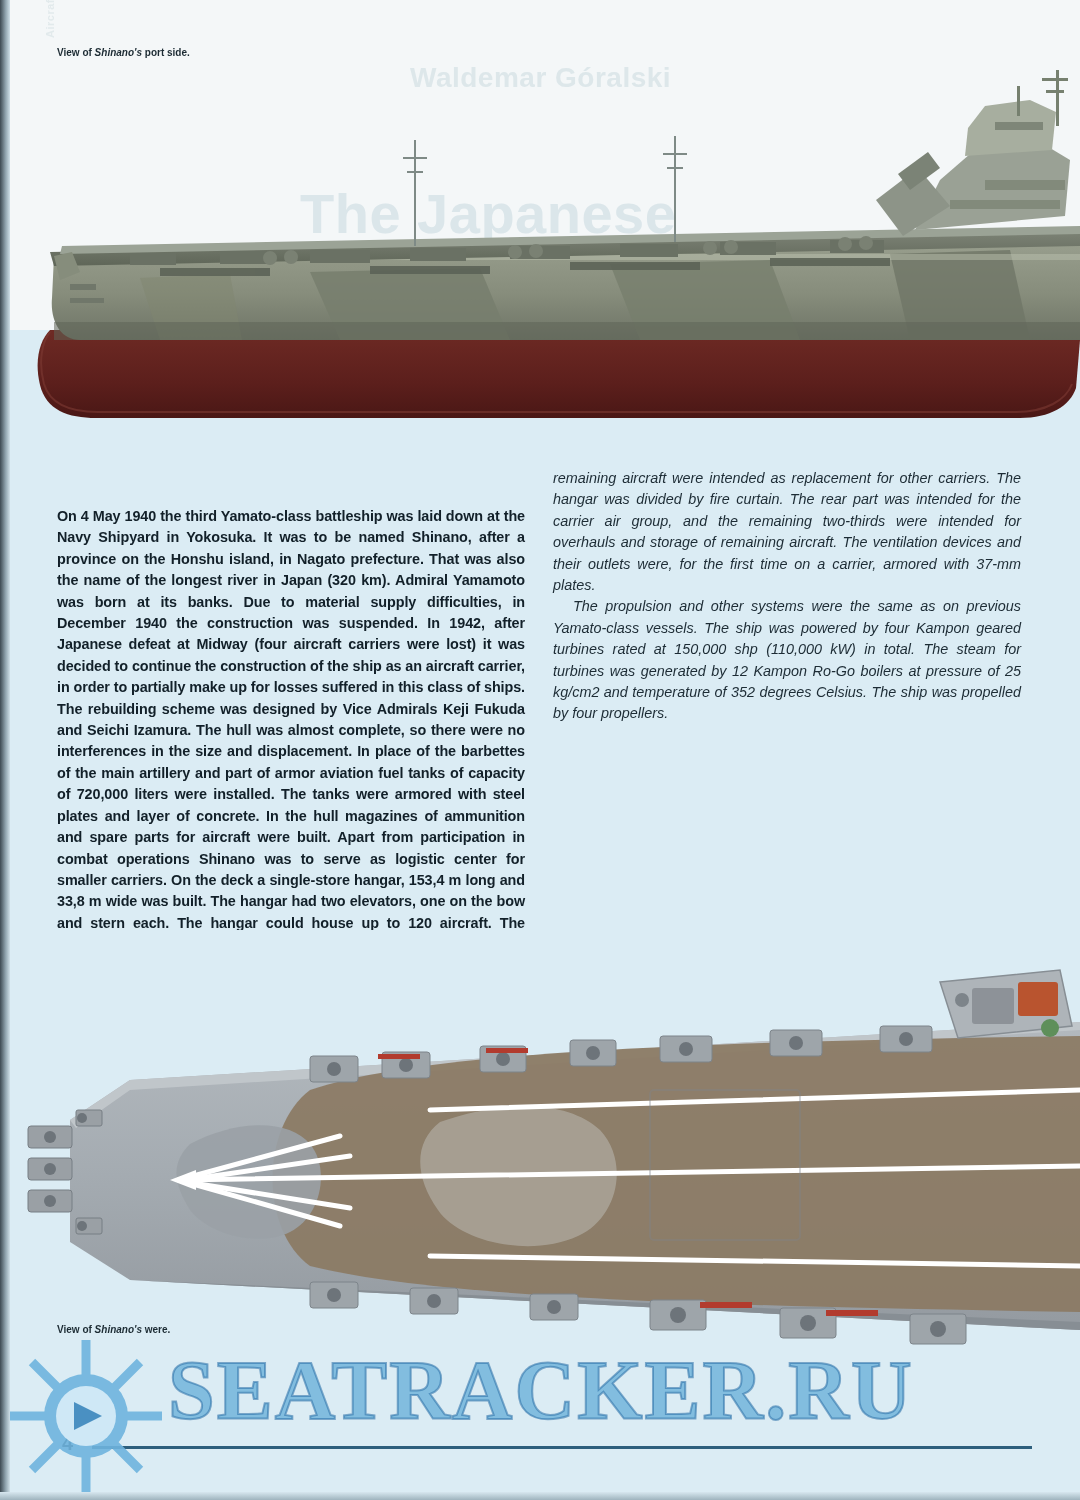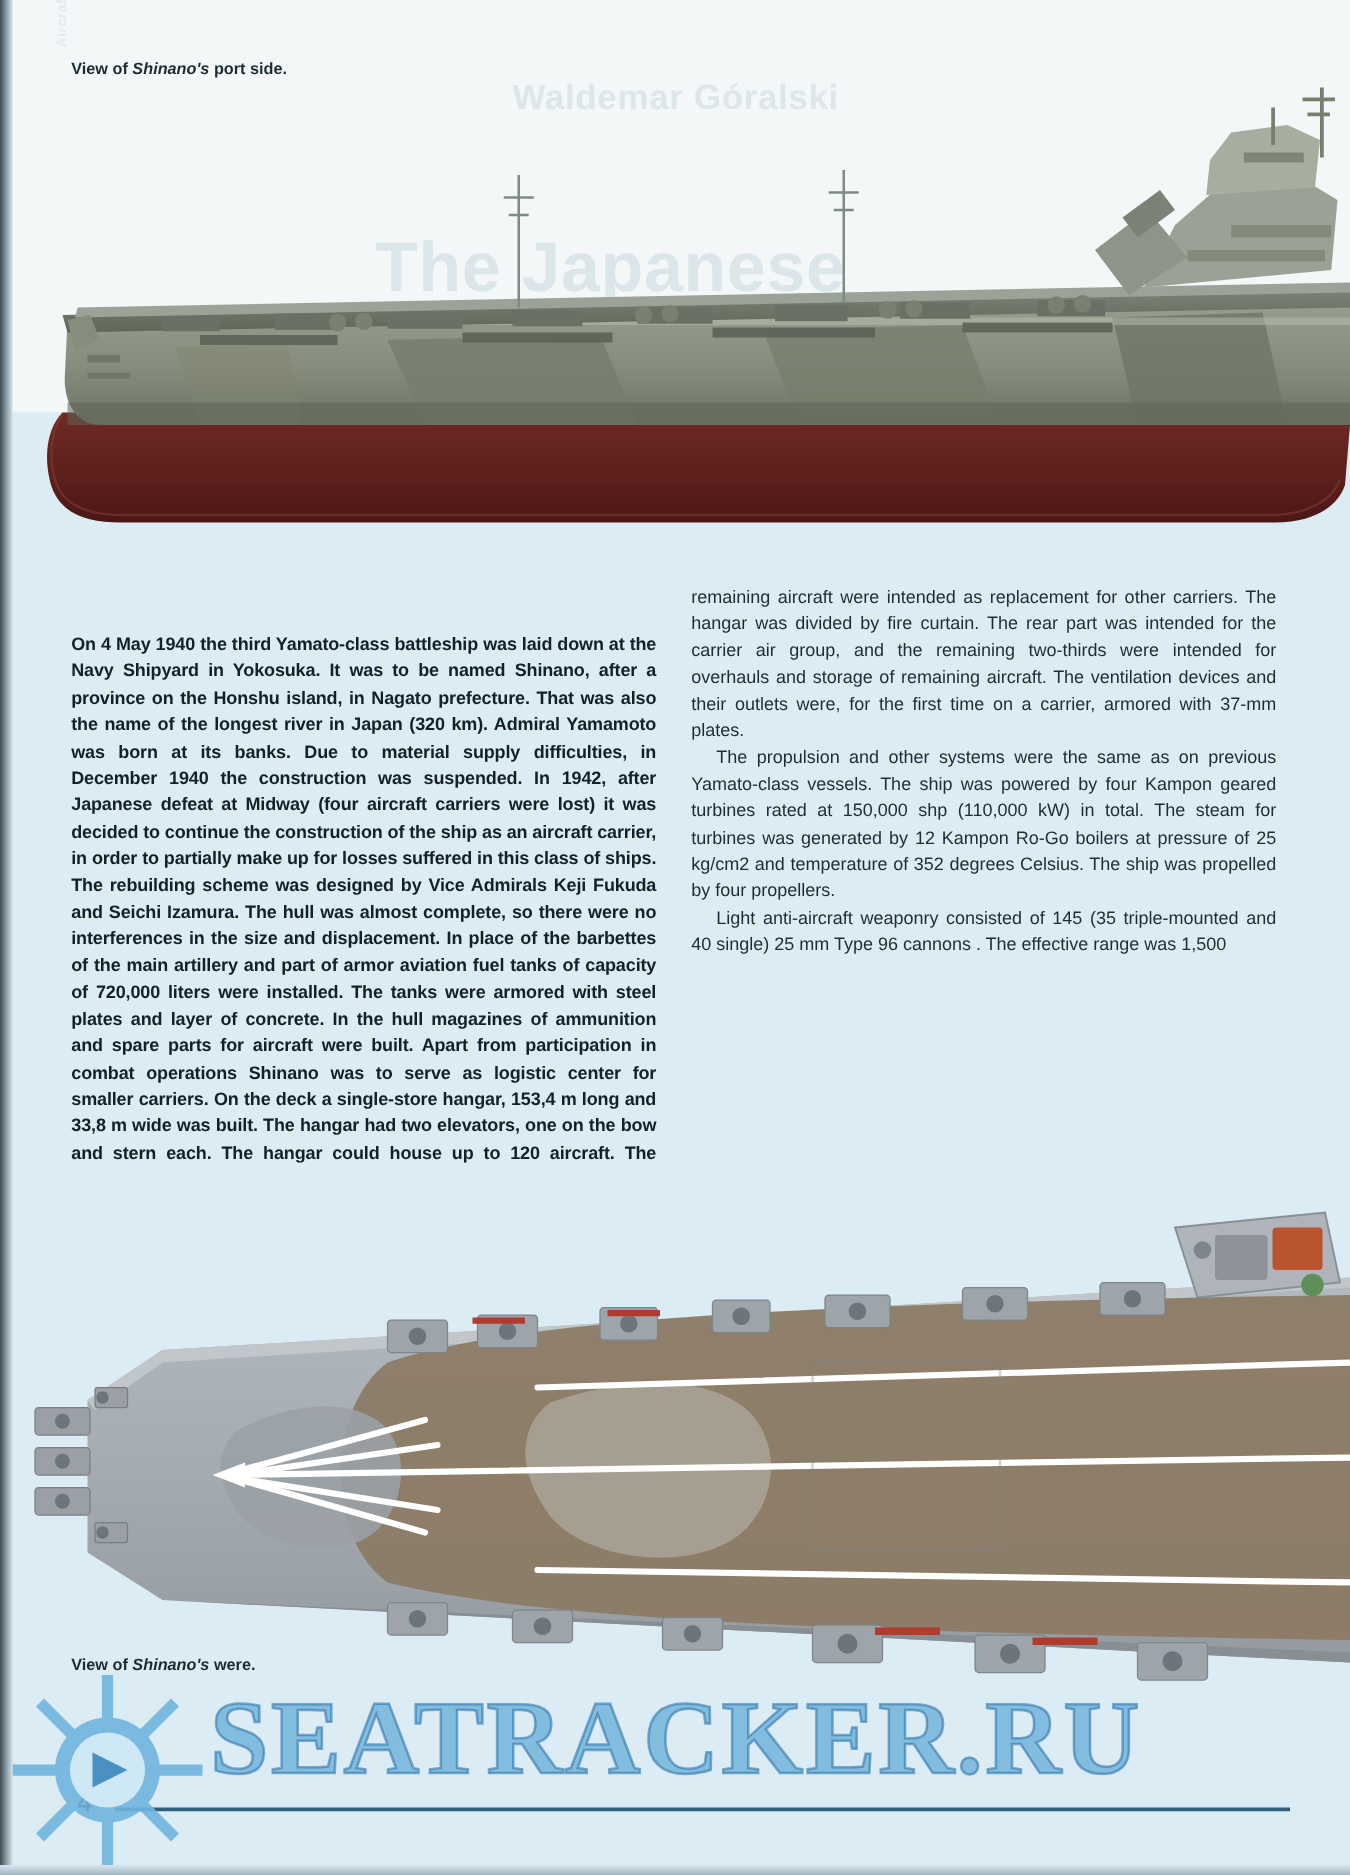--- a/index.html
+++ b/index.html
@@ -52,21 +52,21 @@
   .ghost-title {
     left: 300px; top: 135px; font-size: 56px; color: #dbe6ea; margin-top: 46px;
   }
   .ghost-left {
     left: 44px; top: 38px; font-size: 11px; color: #e2eaec;
     transform: rotate(-90deg); transform-origin: left top;
   }
 
   .caption {
     position: absolute;
-    font-size: 13px;
+    font-size: 10px;
     color: #1c2b33;
     font-weight: 600;
   }
   .caption em { font-style: italic; }
   .caption-top { left: 57px; top: 47px; }
   .caption-bottom { left: 57px; top: 1324px; }
 
   
   .ship-top {
     position: absolute;
@@ -95,21 +95,21 @@
     line-height: 21.4px;
     text-align: justify;
     color: #15232b;
   }
   .col-left p {
     font-weight: bold;
     color: #122029;
     letter-spacing: -0.1px;
     margin-top: 38px;
   }
-  .col-right p { color: #1d2c35; }
+  .col-right p { color: #1d2c35; font-style: italic; }
   .col-right p + p { text-indent: 20px; }
 
   
   .folio {
     position: absolute;
     left: 62px; top: 1432px;
     font-size: 20px; font-weight: bold; color: #1b2a33;
   }
   .folio-rule {
     position: absolute; left: 92px; top: 1446px; width: 940px; height: 3px;
@@ -254,21 +254,20 @@
     <span>View of </span><em>Shinano's</em><span> port side.</span>
   </div>
 
   <div class="columns">
     <div class="col col-left">
       <p>On 4 May 1940 the third Yamato-class battleship was laid down at the Navy Shipyard in Yokosuka. It was to be named Shinano, after a province on the Honshu island, in Nagato prefecture. That was also the name of the longest river in Japan (320 km). Admiral Yamamoto was born at its banks. Due to material supply difficulties, in December 1940 the construction was suspended. In 1942, after Japanese defeat at Midway (four aircraft carriers were lost) it was decided to continue the construction of the ship as an aircraft carrier, in order to partially make up for losses suffered in this class of ships. The rebuilding scheme was designed by Vice Admirals Keji Fukuda and Seichi Izamura. The hull was almost complete, so there were no interferences in the size and displacement. In place of the barbettes of the main artillery and part of armor aviation fuel tanks of capacity of 720,000 liters were installed. The tanks were armored with steel plates and layer of concrete. In the hull magazines of ammunition and spare parts for aircraft were built. Apart from participation in combat operations Shinano was to serve as logistic center for smaller carriers. On the deck a single-store hangar, 153,4 m long and 33,8 m wide was built. The hangar had two elevators, one on the bow and stern each. The hangar could house up to 120 aircraft. The carrier air group consisted of  up to 50 aircraft, the</p>
     </div>
     <div class="col col-right">
       <p>remaining aircraft were intended as replacement for other carriers. The hangar was divided by fire curtain. The rear part was intended for the carrier air group, and the remaining two-thirds were intended for overhauls and storage of remaining aircraft. The ventilation devices and their outlets were, for the first time on a carrier, armored with 37-mm plates.</p>
       <p>The propulsion and other systems were the same as on previous Yamato-class vessels. The ship was powered by four Kampon geared turbines rated at 150,000 shp (110,000  kW) in total. The steam for turbines was generated by 12 Kampon Ro-Go boilers at pressure of 25 kg/cm2 and temperature of 352 degrees Celsius. The ship was propelled by four propellers.</p>
-      <p>Light anti-aircraft weaponry consisted of 145 (35 triple-mounted and 40 single) 25 mm Type 96 cannons . The effective range was 1,500</p>
     </div>
   </div>
 
   <svg class="deck-view" viewBox="0 0 1070 470">
     <defs>
       <linearGradient id="deckTop" x1="0" y1="0" x2="0" y2="1">
         <stop offset="0%" stop-color="#b3b9be"></stop>
         <stop offset="50%" stop-color="#a4abb1"></stop>
         <stop offset="100%" stop-color="#949aa0"></stop>
       </linearGradient>

